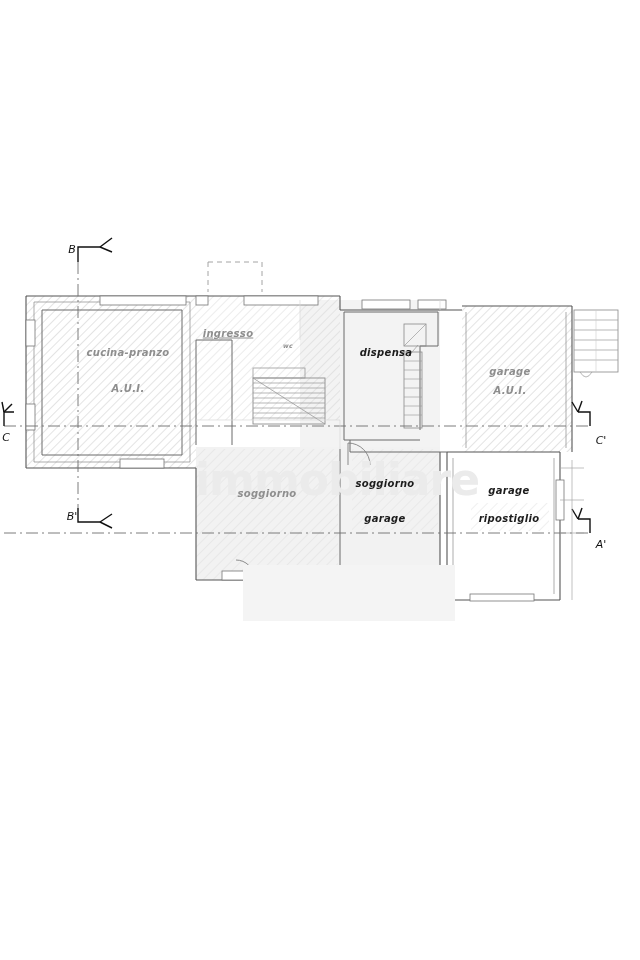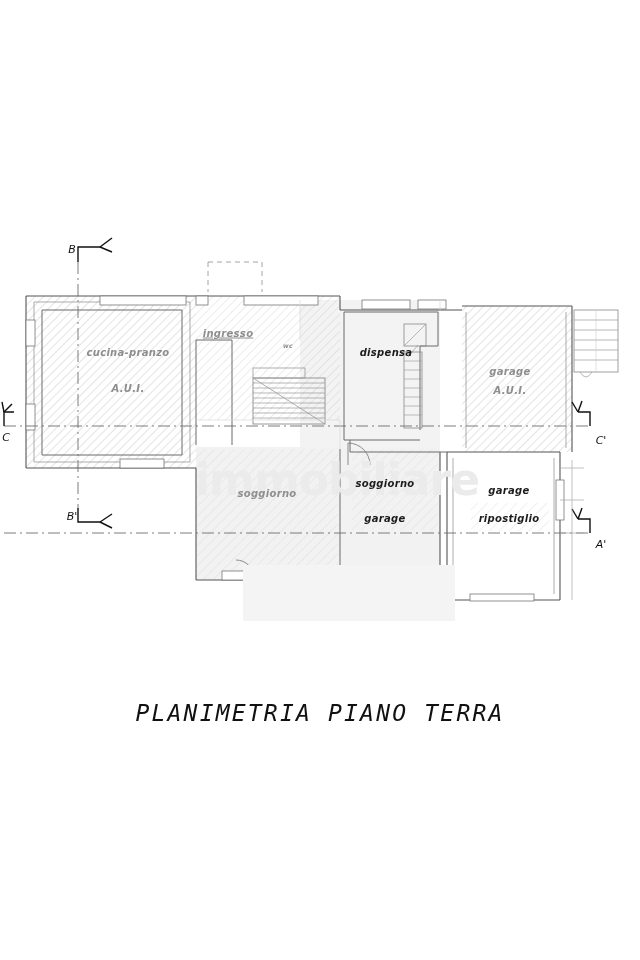--- a/index.html
+++ b/index.html
@@ -362,15 +362,14 @@
     </div>
 
   <div id="section-marks">
       <div class="section-mark" style="left: 72px; top: 249px;">B</div>
       <div class="section-mark" style="left: 72px; top: 516px;">B'</div>
       <div class="section-mark" style="left: 6px; top: 437px;">C</div>
       <div class="section-mark" style="left: 601px; top: 440px;">C'</div>
       <div class="section-mark" style="left: 601px; top: 544px;">A'</div>
     </div>
 
-  <div class="plan-title">PLANIMETRIA PIANO TERRA</div>
 
 </div>
 
 </body></html>

